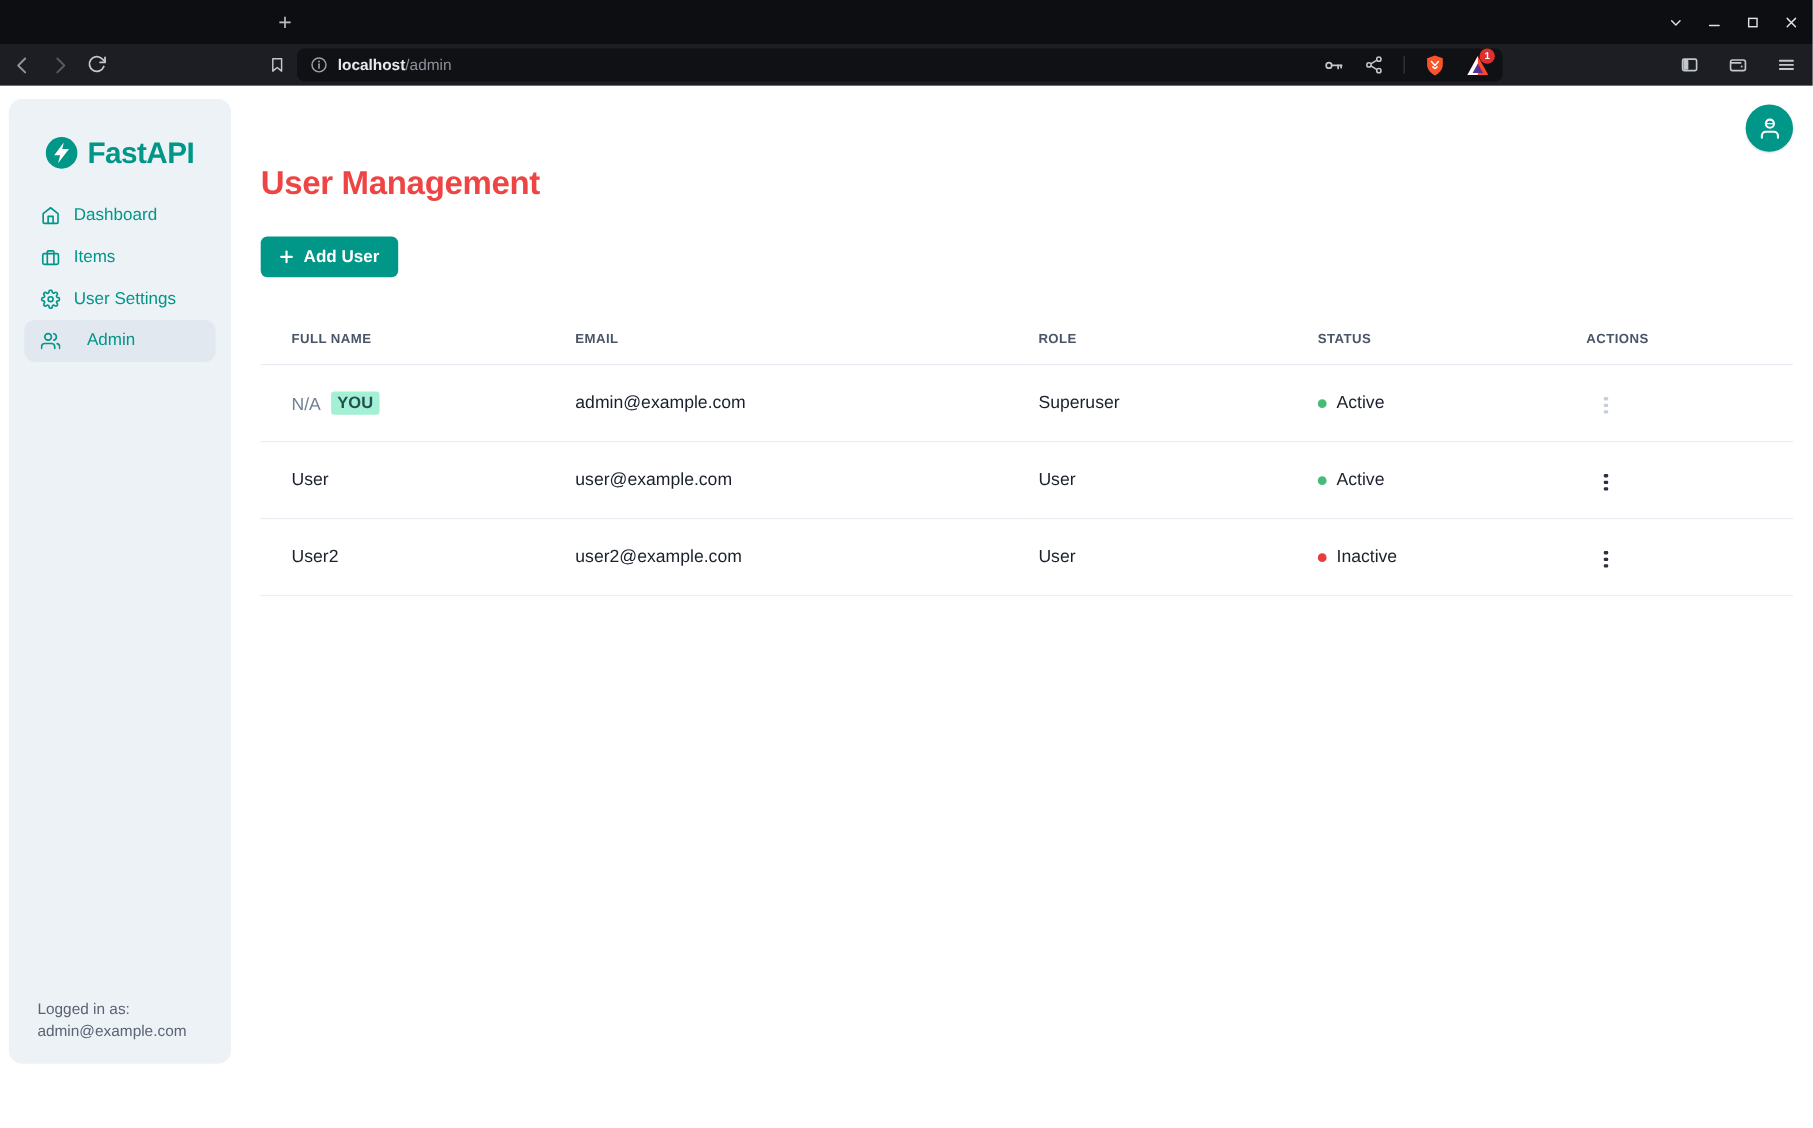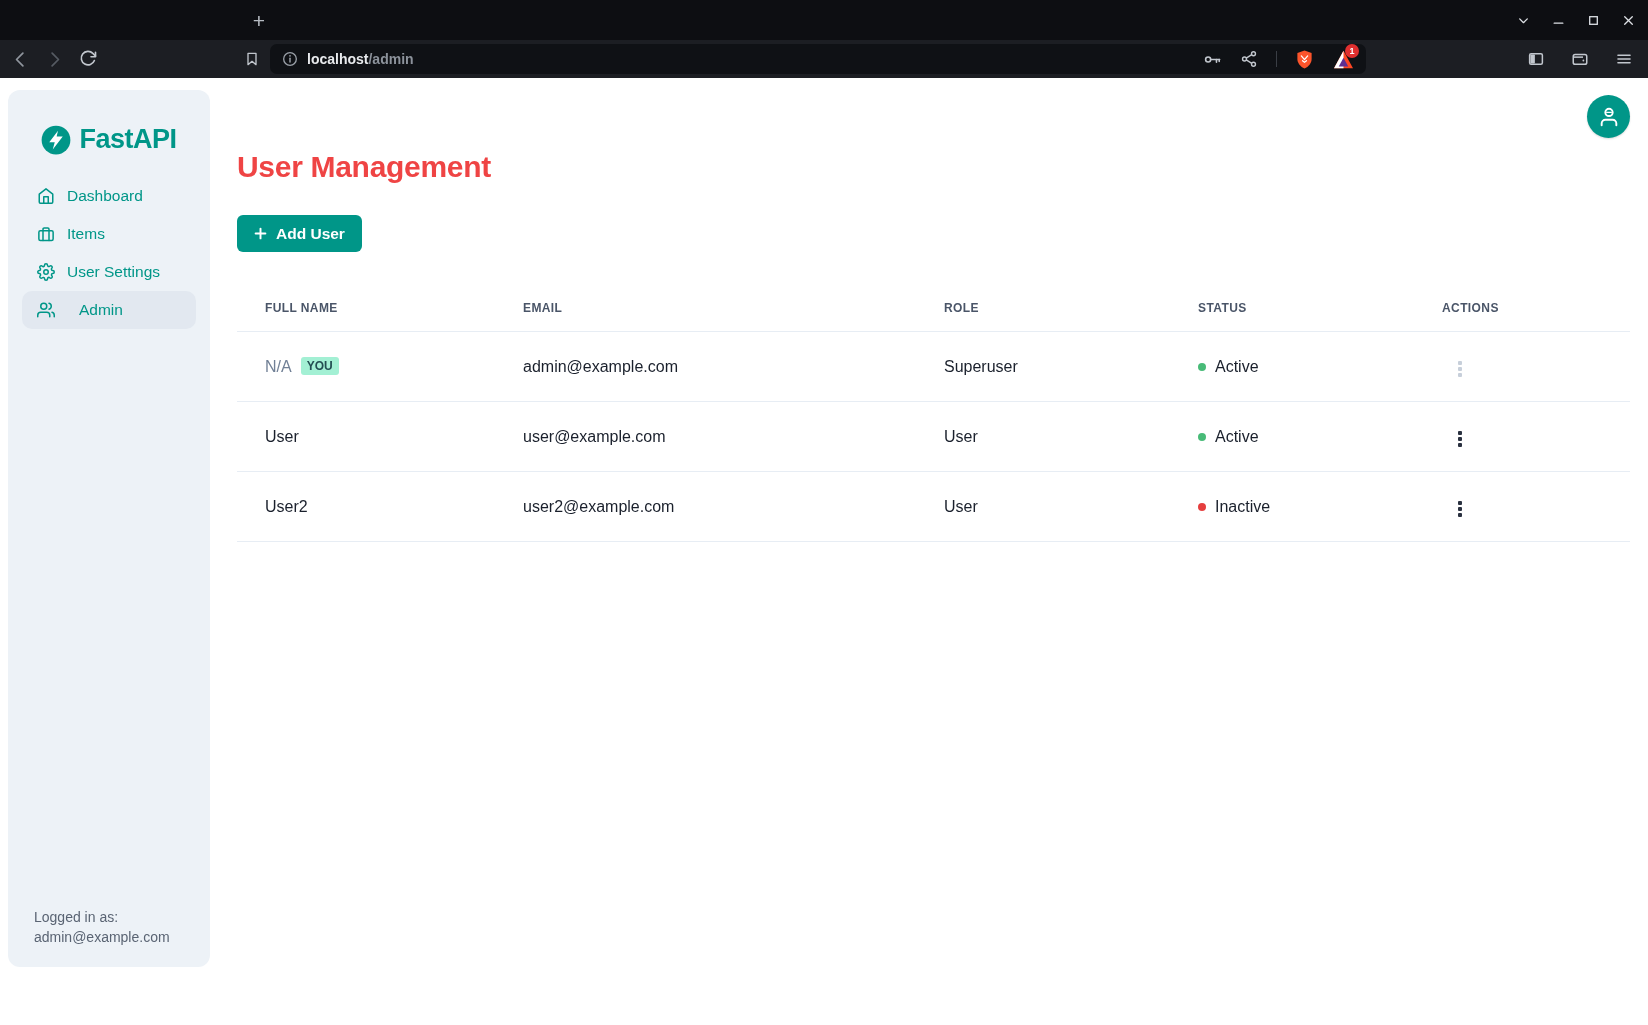--- a/index.html
+++ b/index.html
@@ -24,35 +24,35 @@
   .win-btn { width:16px; height:16px; display:flex; align-items:center; justify-content:center; color:#DEE1E6; cursor:pointer; }
 
   .toolbar { position:absolute; left:0; top:40px; width:100%; height:38px; background:#1C1E23; }
   .nav-btns { position:absolute; left:8px; top:0; height:38px; display:flex; align-items:center; gap:10px; }
   .tool-ic { width:24px; height:24px; display:flex; align-items:center; justify-content:center; cursor:pointer; }
   .bookmark-btn { position:absolute; left:240px; top:7px; }
   .urlbar { position:absolute; left:270px; top:4px; width:1096px; height:30px; background:#0F1115; border-radius:7px;
             display:flex; align-items:center; padding:0 12px; cursor:text; }
   .url-text { margin-left:9px; font-size:14px; }
   .url-host { color:#E8EAED; font-weight:700; }
-  .url-path { color:#8C929B; font-weight:700; }
+  .url-path { color:#8C929B; font-weight:400; }
   .urlbar .spacer { flex:1; }
   .url-icons { display:flex; align-items:center; gap:18px; }
   .url-divider { width:1px; height:16px; background:#3A3E45; }
   .bat-wrap { position:relative; width:22px; height:22px; display:flex; align-items:center; justify-content:center; }
   .bat-badge { position:absolute; top:-4px; right:-5px; min-width:14px; height:14px; border-radius:7px;
                background:#E02F2F; color:#fff; font-size:9px; font-weight:700; display:flex; align-items:center;
                justify-content:center; padding:0 3px; }
   .right-btns { position:absolute; right:12px; top:0; height:38px; display:flex; align-items:center; gap:20px; }
 
   
   .page { position:absolute; left:0; top:78px; width:1648px; height:947px; background:#fff; }
 
   .sidebar { position:absolute; left:8px; top:12px; width:202px; height:877px; background:#EDF2F7; border-radius:12px; }
-  .logo { display:flex; align-items:center; justify-content:center; gap:8px; padding-top:34px; cursor:pointer; }
+  .logo { display:flex; justify-content:center; gap:8px; padding-top:34px; cursor:pointer; }
   .logo-text { font-size:27px; font-weight:700; color:#009688; letter-spacing:-0.5px; }
   .nav { margin-top:22px; display:flex; flex-direction:column; gap:0; }
   .nav-item { height:38px; margin:0 14px; padding-left:15px; border-radius:10px; display:flex; align-items:center;
               gap:12px; color:#009688; font-size:15.5px; font-weight:500; cursor:pointer;text-align:right; }
   .nav-item.active { background:#E2E8F0;gap:24px; }
   .nav-item svg { flex:0 0 auto; }
   .sidebar-footer { position:absolute; left:26px; bottom:20px; font-size:14px; color:#5A6473; line-height:20px; }
 
   .avatar-btn { position:absolute; right:18px; top:17px; width:43px; height:43px; border-radius:50%; background:#009688;
                 border:none; display:flex; align-items:center; justify-content:center; cursor:pointer;
@@ -62,21 +62,21 @@
   .page-title { margin-top:72px; font-size:30px; font-weight:700; color:#ef4444; letter-spacing:-0.3px; }
   .add-user-btn { margin-top:31px; height:37px; padding:0 17px; border:none; border-radius:6px; background:#009688;
                   color:#fff; font-family:"Liberation Sans",sans-serif; font-size:15.5px; font-weight:700;
                   display:inline-flex; align-items:center; gap:9px; cursor:pointer;text-align:right; }
   .users-table { margin-top:28px; width:1393px; border-collapse:collapse; table-layout:fixed; }
   .users-table th { text-align:left; font-size:12px; font-weight:700; color:#4A5568; letter-spacing:0.4px;
                     padding:21px 0 16px 0; border-bottom:1px solid #E7EDF4; }
   .users-table td { height:70px; font-size:16px; color:#1A202C; border-bottom:1px solid #E7EDF4; vertical-align:middle; }
   .users-table th:first-child, .users-table td:first-child { padding-left:28px; }
   .muted { color:#718096; }
-  .you-badge { display:inline-block; margin-left:9px; background:#A3F0D4; color:#234E52; font-size:12px;
+  .you-badge { display:inline-block; margin-left:9px; background:#A3F0D4; color:#234E52; font-size:15px;
                font-weight:700; padding:2px 6px; border-radius:3px; vertical-align:2px; }
   .status { display:inline-flex; align-items:center; gap:9px; }
   .dot { width:8px; height:8px; border-radius:50%; display:inline-block; }
   .kebab { display:inline-flex; flex-direction:column; gap:2.5px; align-items:center; margin-left:10px;
            padding:6px; background:none; border:none; cursor:pointer; }
   .kebab i { width:3.5px; height:3.5px; border-radius:1px; background:#2A3140; display:block; }
   .kebab.disabled i { background:#C7CFDA; }
 </style>
 </head>
 <body>

